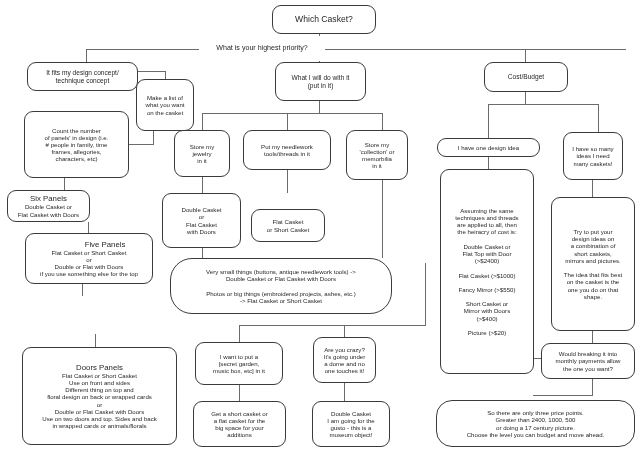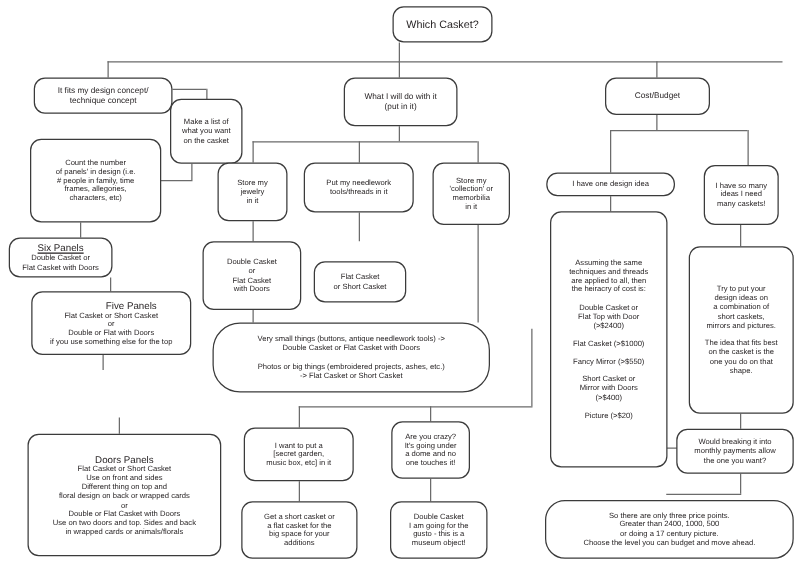--- a/index.html
+++ b/index.html
@@ -120,24 +120,27 @@
 
   <div class="ln v" style="left:592px; top:180px; height:17px;"></div>
 
   <div class="ln v" style="left:592px; top:331px; height:12px;"></div>
 
   <div class="ln h" style="left:533px; top:358px; width:16px;"></div>
 
   <div class="ln v" style="left:592px; top:379px; height:16px;"></div>
   <div class="ln h" style="left:533px; top:395px; width:60px;"></div>
 
-  <div class="node hdr" style="left:272px; top:5px; width:80px; height:29px;margin-left:42px;">
+  <div class="node hdr" style="left:272px; top:5px; width:104px; height:29px;">
     <span class="lbl">Which Casket?</span>
   </div>
 
+  <div class="free-text fs7" style="left:199px; top:36px; width:122px;">
+    <span class="lbl">What is your highest priority?</span>
+  </div>
 
   <div class="node fs65" style="left:27px; top:62px; width:111px; height:29px;">
     <span class="lbl">It fits my design concept/
 technique concept</span>
   </div>
 
   <div class="node fs65" style="left:275px; top:62px; width:91px; height:39px;">
     <span class="lbl">What I will do with it
 (put in it)</span>
   </div>
@@ -154,21 +157,21 @@
 
   <div class="node fs6" style="left:24px; top:111px; width:105px; height:67px;">
     <span class="lbl">Count the number
 of panels' in design (i.e.
 # people in family, time
 frames, allegories,
 characters, etc)</span>
   </div>
 
   <div class="node" style="left:7px; top:190px; width:83px; height:32px; flex-direction:column;">
-    <span class="lbl fs8" style="font-size:7.8px;text-decoration:underline;">Six Panels</span>
+    <span class="lbl fs8" style="font-size:7.8px;">Six Panels</span>
     <span class="lbl fs6">Double Casket or
 Flat Casket with Doors</span>
   </div>
 
   <div class="node" style="left:25px; top:233px; width:128px; height:51px; flex-direction:column;">
     <span class="lbl" style="font-size:7.8px;padding-left:32px;">Five Panels</span>
     <span class="lbl fs6">Flat Casket or Short Casket
 or
 Double or Flat with Doors
 if you use something else for the top</span>

